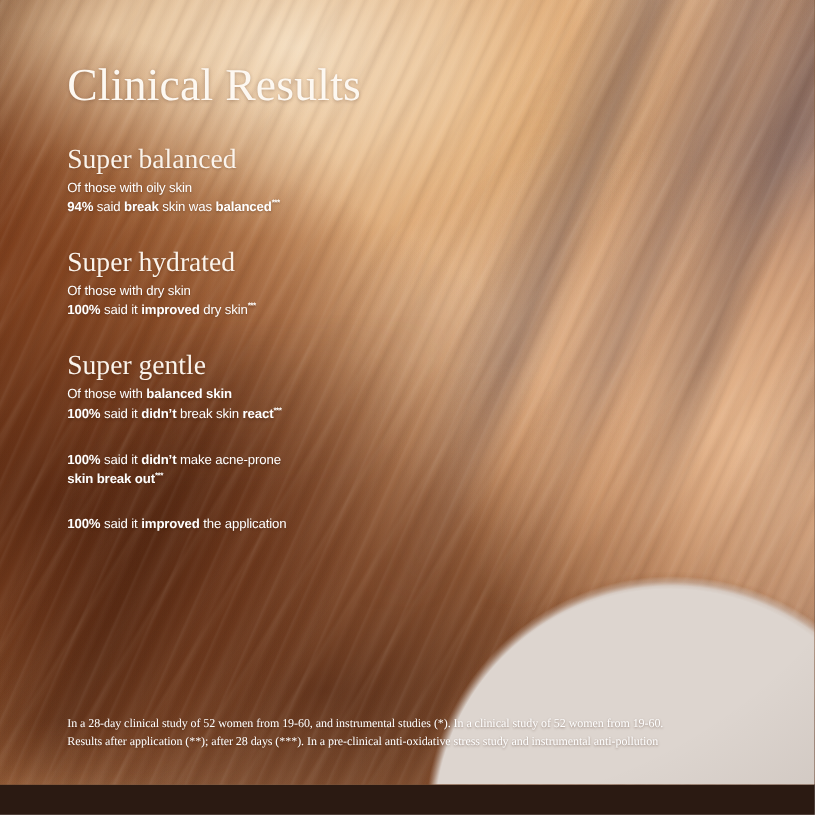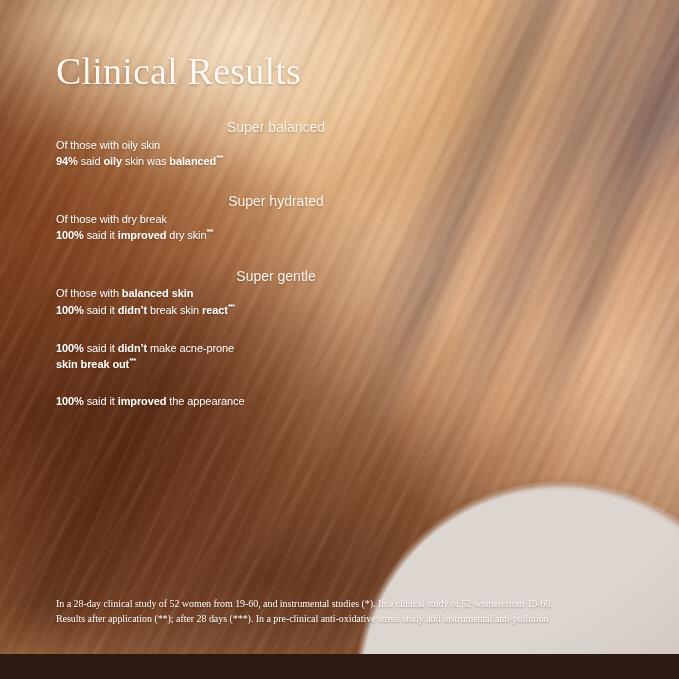--- a/index.html
+++ b/index.html
@@ -163,27 +163,26 @@
     position: absolute;
     left: 0;
     top: 118px;
     width: 440px;
   }
 
   .claim-block { margin-bottom: 23px; }
   .claim-block.tight { margin-bottom: 22px; }
 
   .claim-heading {
-    font-family: Liberation Sans, sans-serif;
-    font-size: 14px;
+    font-family: Liberation Serif, serif;
+    font-size: 23px;
     line-height: 1.33;
     color: #fbf4ec;
     margin-bottom: 1px;
     text-shadow: 0 1px 2px rgba(60,26,10,0.26);
-    text-align: center;
   }
 
   .claim-line {
     font-family: "Liberation Sans", sans-serif;
     font-size: 11px;
     line-height: 1.41;
     color: #ffffff;
     letter-spacing: -0.1px;
     text-shadow: 0 1px 2px rgba(60,26,10,0.34);
   }
@@ -227,38 +226,38 @@
   <div class="bg-layer bg-vignette"></div>
 
   <div class="content">
 
     <div class="page-title">Clinical Results</div>
 
     <div class="claims" id="claims-root">
         <div class="claim-block">
           <div class="claim-heading">Super balanced</div>
           <div class="claim-line"><span>Of those with oily skin</span></div>
-          <div class="claim-line"><b>94%</b><span> said </span><b>oily</b><span> skin was </span><b>balanced</b><span class="sup">***</span></div>
+          <div class="claim-line"><b>94%</b><span> said </span><b>break</b><span> skin was </span><b>balanced</b><span class="sup">***</span></div>
         </div>
         <div class="claim-block">
           <div class="claim-heading">Super hydrated</div>
-          <div class="claim-line"><span>Of those with dry break</span></div>
+          <div class="claim-line"><span>Of those with dry skin</span></div>
           <div class="claim-line"><b>100%</b><span> said it </span><b>improved</b><span> dry skin</span><span class="sup">***</span></div>
         </div>
         <div class="claim-block">
           <div class="claim-heading">Super gentle</div>
           <div class="claim-line"><span>Of those with </span><b>balanced skin</b></div>
           <div class="claim-line"><b>100%</b><span> said it </span><b>didn’t</b><span> break skin </span><b>react</b><span class="sup">***</span></div>
         </div>
         <div class="claim-block tight">
           <div class="claim-line"><b>100%</b><span> said it </span><b>didn’t</b><span> make acne-prone</span></div>
           <div class="claim-line"><b>skin break out</b><span class="sup">***</span></div>
         </div>
         <div class="claim-block tight">
-          <div class="claim-line"><b>100%</b><span> said it </span><b>improved</b><span> the appearance</span></div>
+          <div class="claim-line"><b>100%</b><span> said it </span><b>improved</b><span> the application</span></div>
         </div>
       </div>
 
     <div class="footnote">
       <div>In a 28-day clinical study of 52 women from 19-60, and instrumental studies (*). In a clinical study of 52 women from 19-60.</div>
       <div>Results after application (**); after 28 days (***). In a pre-clinical anti-oxidative stress study and instrumental anti-pollution</div>
     </div>
 
   </div>
 </div>

